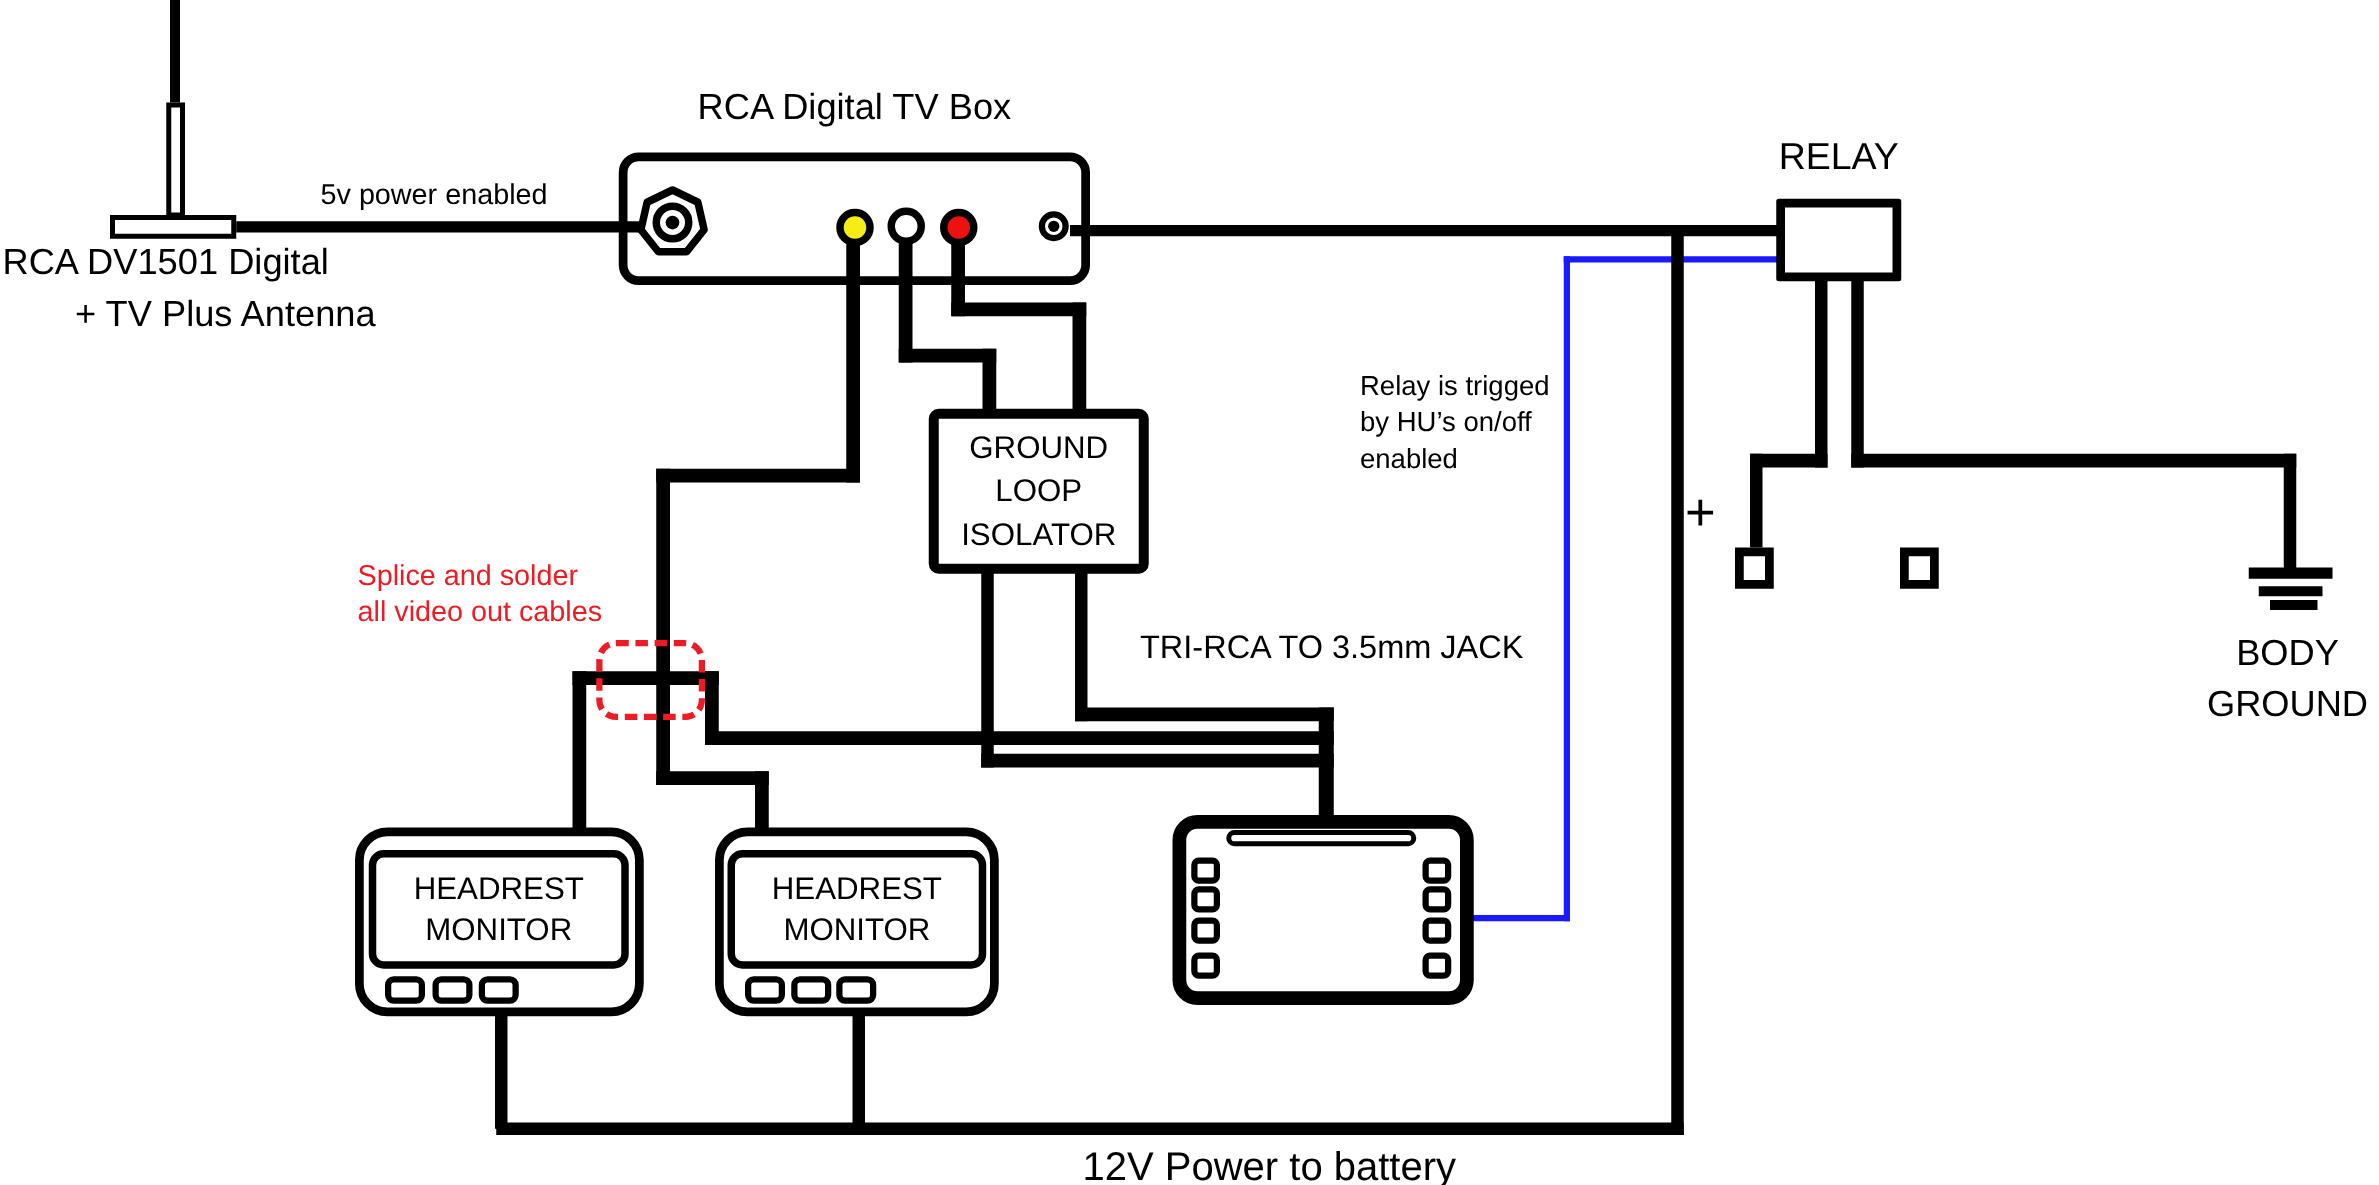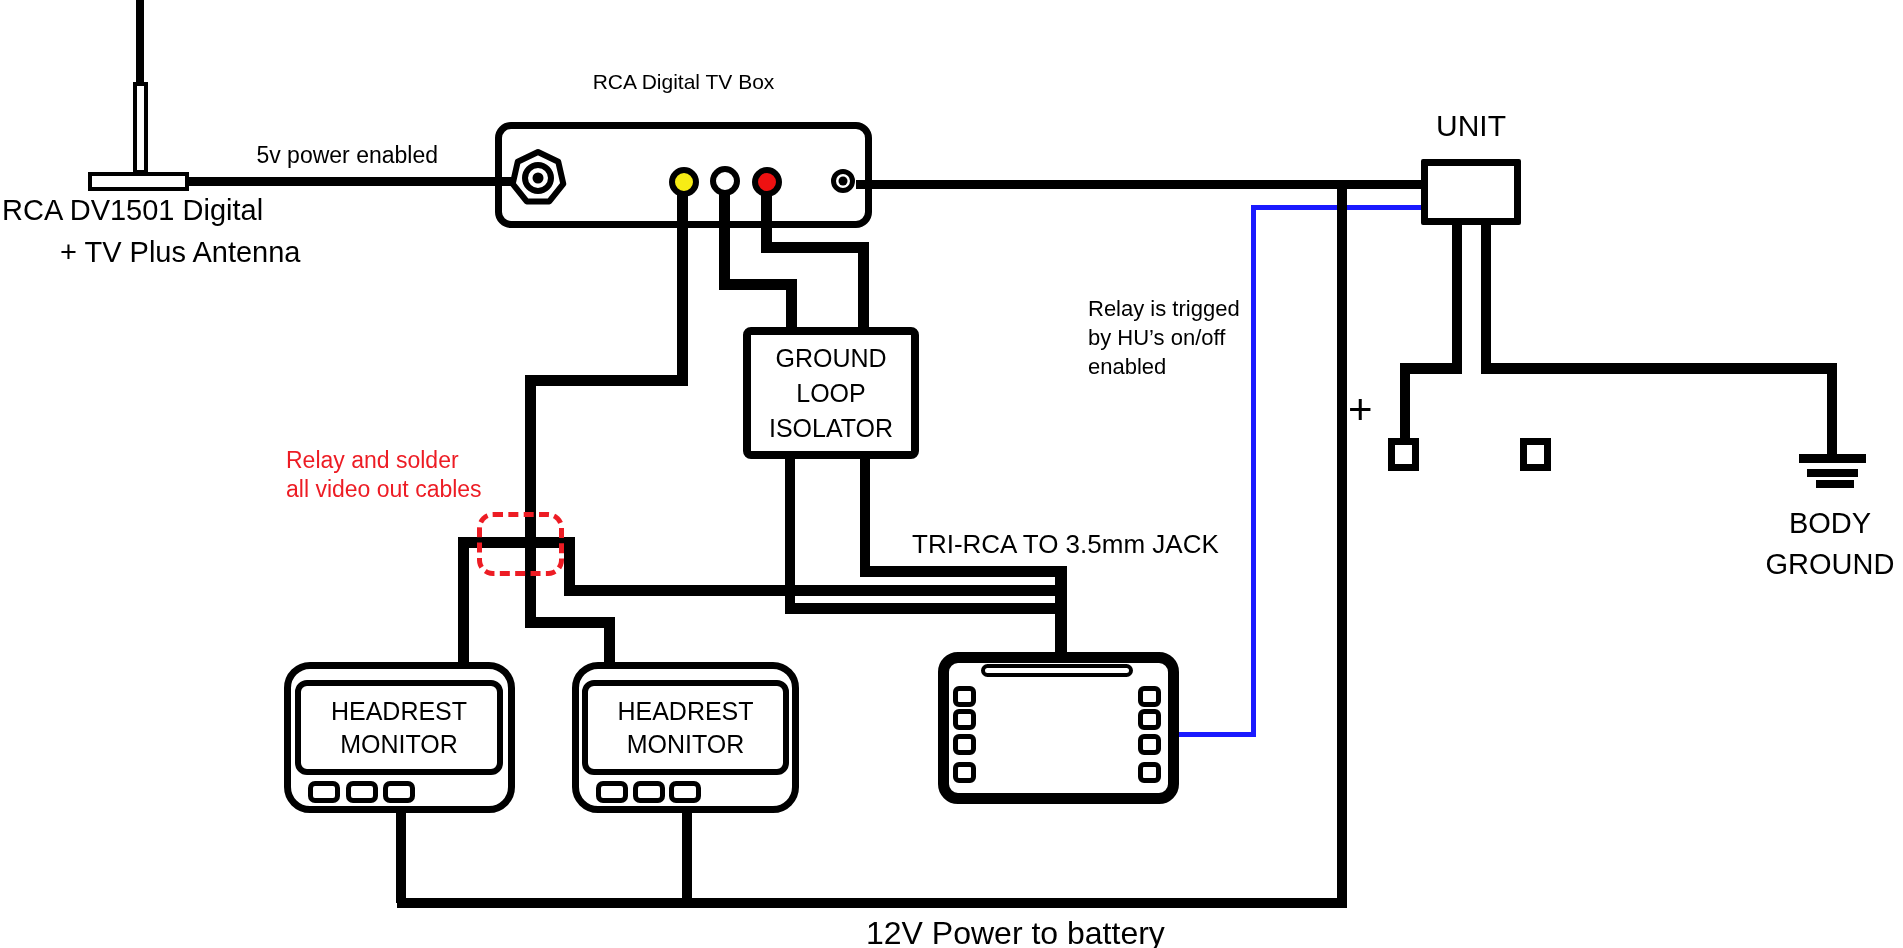--- a/index.html
+++ b/index.html
@@ -84,21 +84,21 @@
     <circle cx="230" cy="59" r="12" style="fill:var(--rca-white,#ffffff)" stroke="#000" stroke-width="6"></circle>
     <circle cx="272" cy="60" r="12" style="fill:var(--rca-red,#ee1111)" stroke="#000" stroke-width="6"></circle>
     <g>
       <circle cx="348" cy="59" r="9.5" fill="#fff" stroke="#000" stroke-width="5"></circle>
       <circle cx="348" cy="59" r="4.5" fill="#000"></circle>
     </g>
   </svg>
 
 
   <div class="box" style="left:1421px;top:159px;width:100px;height:66px;border-radius:2px;"></div>
-  <div class="txt" style="left:1421px;top:109px;width:100px;text-align:center;font-size:30px;">UNIT</div>
+  <div class="txt" style="left:1421px;top:109px;width:100px;text-align:center;font-size:30px;">RELAY</div>
   <div class="txt" style="left:1088px;top:294px;font-size:22px;line-height:29px;white-space:normal;width:180px;">
     <div>Relay is trigged</div>
     <div>by HU’s on/off</div>
     <div>enabled</div>
   </div>
 
   <div class="box col" style="left:743px;top:327px;width:176px;height:132px;border-width:8px;border-radius:8px;font-size:25px;line-height:35px;">
     <div>GROUND</div>
     <div>LOOP</div>
     <div>ISOLATOR</div>
@@ -143,21 +143,21 @@
   <div class="txt" style="left:1745px;top:503px;width:170px;text-align:center;font-size:29px;line-height:41px;white-space:normal;">
     <div>BODY</div>
     <div>GROUND</div>
   </div>
 
   <div class="dashed" style="left:477px;top:512px;width:87px;height:64px;"></div>
 
   <div class="txt" style="left:233px;top:142px;width:205px;text-align:right;font-size:23px;">5v power enabled</div>
   <div class="txt" style="left:2px;top:194px;font-size:29px;">RCA DV1501 Digital</div>
   <div class="txt" style="left:20px;top:236px;font-size:29px;margin-left:40px;">+ TV Plus Antenna</div>
-  <div class="txt" style="left:495px;top:70px;width:377px;text-align:center;font-size:21px;">RCA Digital TV Box</div>
+  <div class="txt" style="left:495px;top:70px;width:377px;text-align:center;font-size:29px;">RCA Digital TV Box</div>
   <div class="txt red" style="left:286px;top:446px;font-size:23px;line-height:29px;white-space:normal;width:230px;">
-    <div>Relay and solder</div>
+    <div>Splice and solder</div>
     <div>all video out cables</div>
   </div>
-  <div class="txt" style="left:912px;top:529px;font-size:26px;">TRI-RCA TO 3.5mm JACK</div>
+  <div class="txt" style="left:912px;top:502px;font-size:26px;">TRI-RCA TO 3.5mm JACK</div>
   <div class="txt" style="left:866px;top:915px;font-size:32px;">12V Power to battery</div>
 
 </div>
 
 </body></html>

